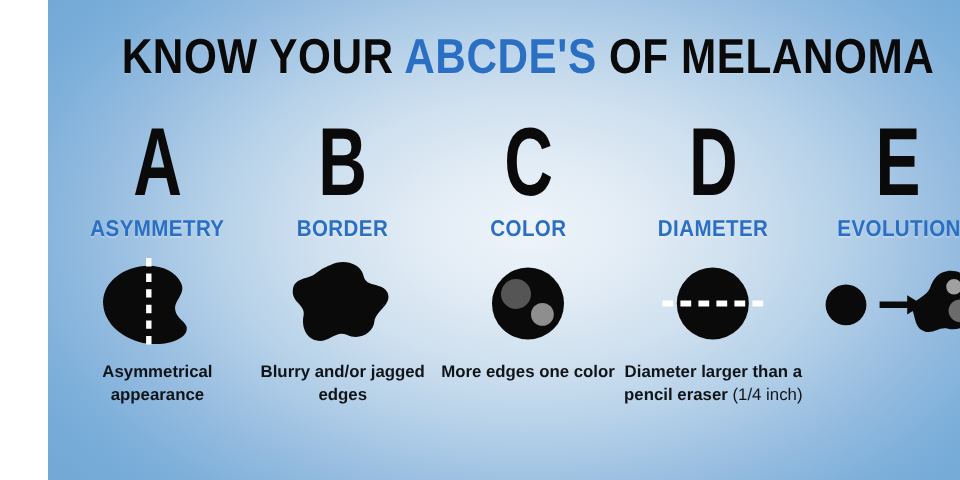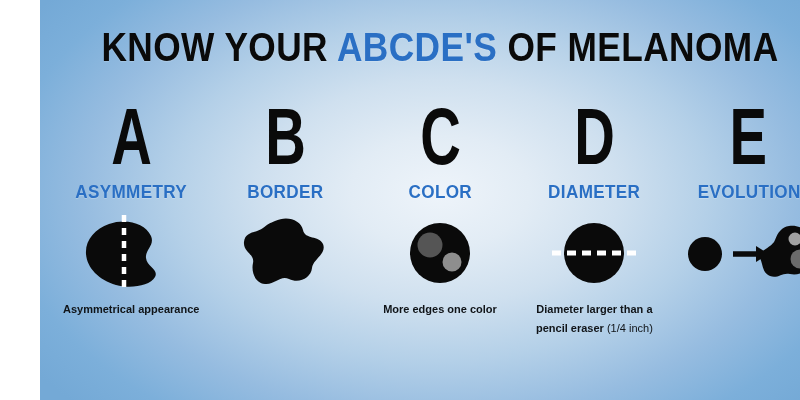--- a/index.html
+++ b/index.html
@@ -105,21 +105,21 @@
     align-items: center;
     justify-content: center;
   }
 
   .caption {
     margin-top: 8px;
     width: 150px;
     text-align: center;
     font-family: "Liberation Sans", sans-serif;
     font-weight: 700;
-    font-size: 11px;
+    font-size: 14px;
     line-height: 19px;
     color: #101418;
   }
   .caption .light {
     font-weight: 400;
     font-family: "Liberation Sans", sans-serif;
   }
 </style>
 </head>
 <body>
@@ -143,20 +143,21 @@
     </div>
 
     <div class="col">
       <div class="big-letter">B</div>
       <div class="sub-label">BORDER</div>
       <div class="icon-slot">
         <svg width="110" height="78" viewBox="0 0 110 78">
           <path d="M44,7 C56,1 70,6 72,16 C74,26 88,21 92,30 C96,40 82,45 81,54 C80,64 68,70 58,65 C49,61 44,71 34,70 C24,69 20,58 22,49 C24,40 12,38 13,28 C14,17 26,19 32,14 C37,10 39,9 44,7 Z" fill="#0a0a0a"></path>
         </svg>
       </div>
+      <div class="caption"><span>Blurry and/or jagged edges</span><span class="light"></span></div>
     </div>
 
     <div class="col">
       <div class="big-letter">C</div>
       <div class="sub-label">COLOR</div>
       <div class="icon-slot">
         <svg width="100" height="78" viewBox="0 0 100 78">
           <circle cx="50" cy="39" r="30" fill="#0a0a0a"></circle>
           <circle cx="40" cy="31" r="12.5" fill="#555555"></circle>
           <circle cx="62" cy="48" r="9.5" fill="#8e8e8e"></circle>

